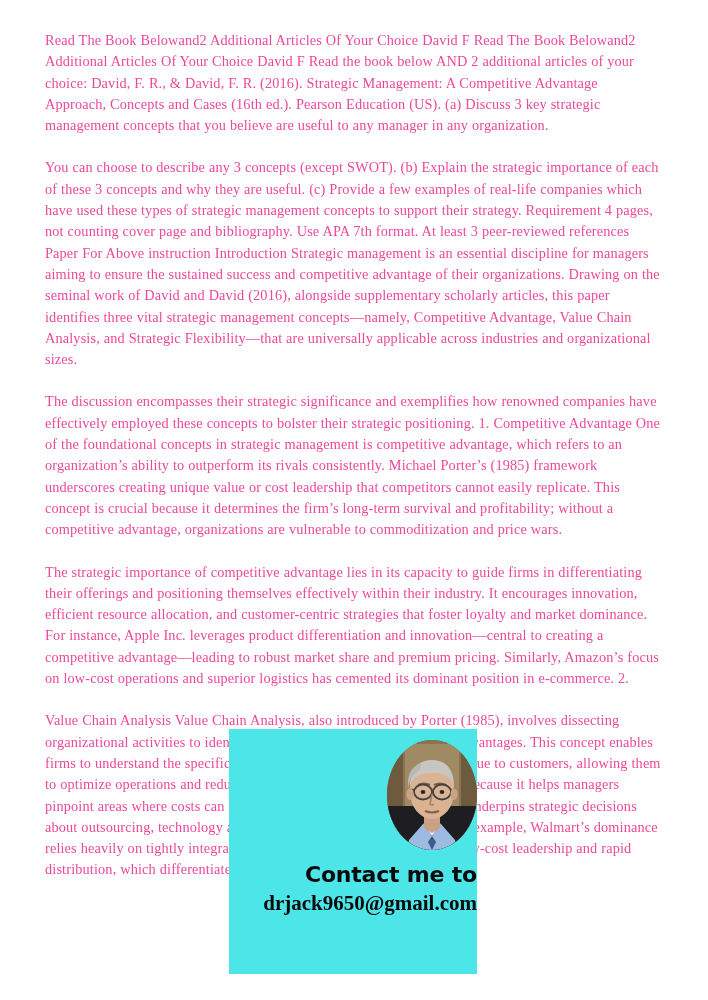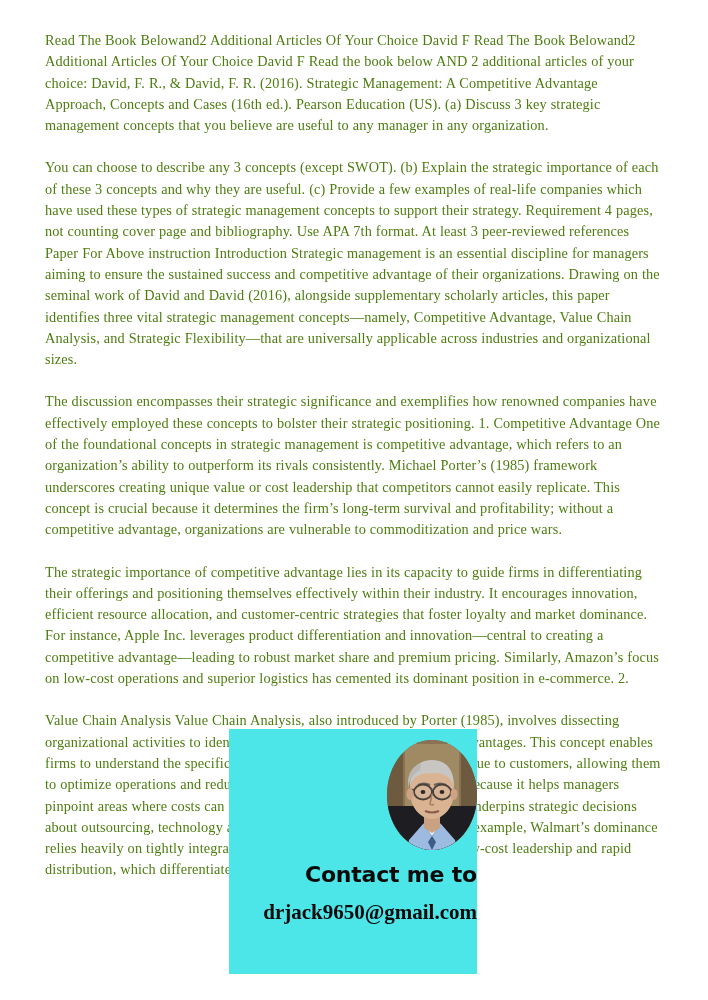--- a/index.html
+++ b/index.html
@@ -31,21 +31,21 @@
     left: 45px;
     top: 30px;
     width: 616px;
   }
 
   .para {
     font-size: 14.3px;
     line-height: 21.3px;
     text-align: left;
     margin: 0 0 21px 0;
-    color: #4d7c0f;
+    color: #ec4899;
     letter-spacing: 0.01em;
     word-spacing: 0.01em;
   }
   .para:last-child { margin-bottom: 0; }
 
   
   #contact-overlay {
     position: absolute;
     left: 229px;
     top: 729px;
@@ -74,21 +74,21 @@
     text-align: center;
     font-family: "DejaVu Sans", "Liberation Sans", sans-serif;
     font-weight: bold;
     font-size: 22px;
     line-height: 27px;
     color: #0a0a0a;
     letter-spacing: -0.2px;
   }
 
   #contact-email {
-    margin-top: 12px;
+    margin-top: 3px;
     text-align: center;
     font-family: "Liberation Serif", "DejaVu Serif", serif;
     font-weight: bold;
     font-size: 21px;
     line-height: 24px;
     color: #0a0a0a;
   }
 </style>
 </head>
 <body>

